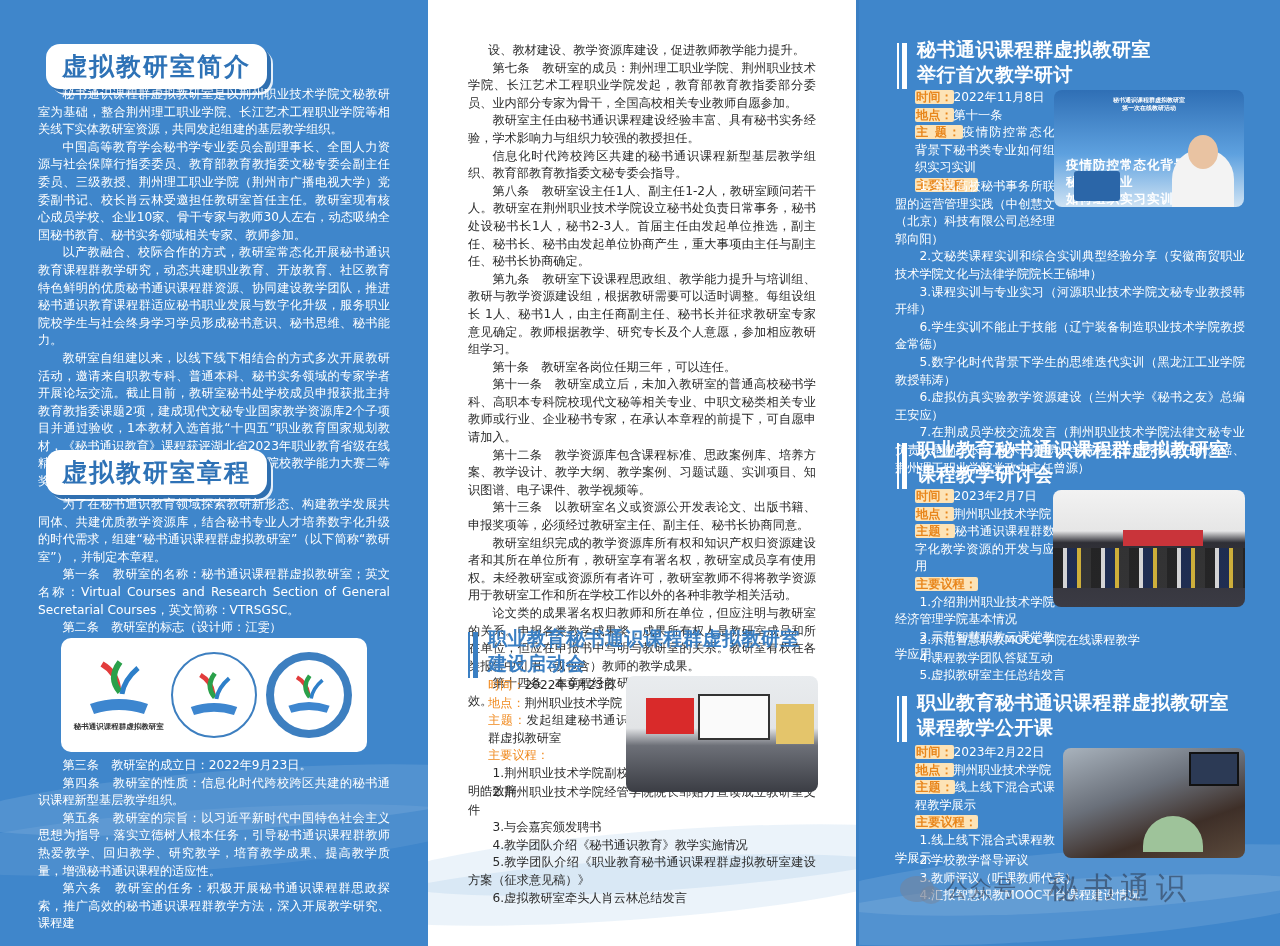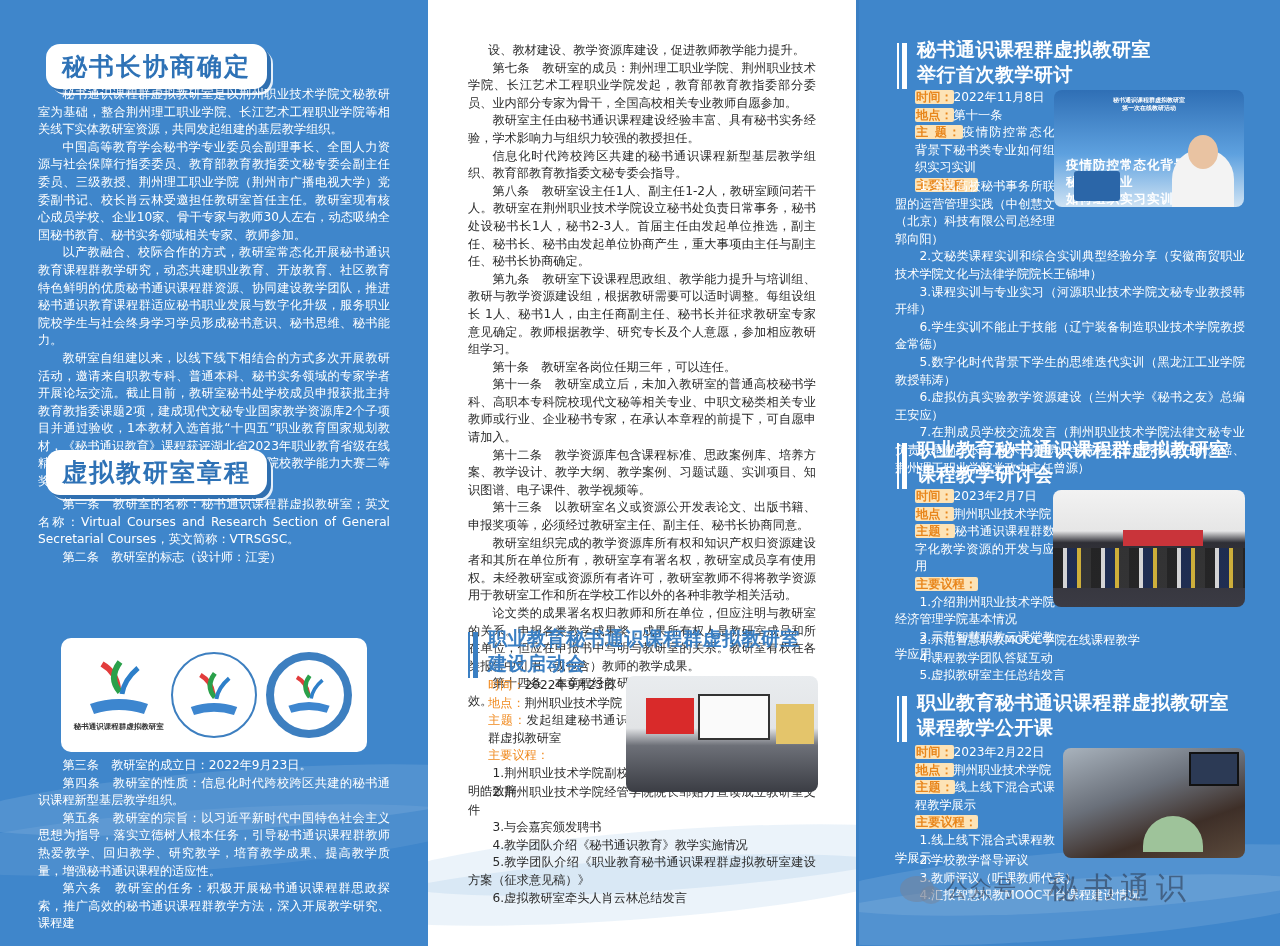--- a/index.html
+++ b/index.html
@@ -119,32 +119,33 @@
       background: rgba(120,130,150,0.45);
     }
   </style>
 </head>
 <body>
 
 <div class="panel panel-left">
   <div class="wave" style="top:770px;"></div>
   <div class="wave" style="top:810px;left:-80px;opacity:0.7;"></div>
 
-  <div class="title-box" style="left:46px;top:44px;">秘书长协商确定</div>
+  <div class="title-box" style="left:46px;top:44px;">虚拟教研室简介</div>
 
   <div class="para" style="left:38px;top:86px;width:352px;">
     <p>秘书通识课程群虚拟教研室是以荆州职业技术学院文秘教研室为基础，整合荆州理工职业学院、长江艺术工程职业学院等相关线下实体教研室资源，共同发起组建的基层教学组织。</p>
     <p>中国高等教育学会秘书学专业委员会副理事长、全国人力资源与社会保障行指委委员、教育部教育教指委文秘专委会副主任委员、三级教授、荆州理工职业学院（荆州市广播电视大学）党委副书记、校长肖云林受邀担任教研室首任主任。教研室现有核心成员学校、企业10家、骨干专家与教师30人左右，动态吸纳全国秘书教育、秘书实务领域相关专家、教师参加。</p>
     <p>以产教融合、校际合作的方式，教研室常态化开展秘书通识教育课程群教学研究，动态共建职业教育、开放教育、社区教育特色鲜明的优质秘书通识课程群资源、协同建设教学团队，推进秘书通识教育课程群适应秘书职业发展与数字化升级，服务职业院校学生与社会终身学习学员形成秘书意识、秘书思维、秘书能力。</p>
     <p>教研室自组建以来，以线下线下相结合的方式多次开展教研活动，邀请来自职教专科、普通本科、秘书实务领域的专家学者开展论坛交流。截止目前，教研室秘书处学校成员申报获批主持教育教指委课题2项，建成现代文秘专业国家教学资源库2个子项目并通过验收，1本教材入选首批“十四五”职业教育国家规划教材，《秘书通识教育》课程获评湖北省2023年职业教育省级在线精品课程，教学团队获2023年湖北省职业院校教学能力大赛二等奖。</p>
   </div>
 
   <div class="title-box" style="left:46px;top:450px;">虚拟教研室章程</div>
 
   <div class="para" style="left:38px;top:496px;width:352px;">
+    <p>为了在秘书通识教育领域探索教研新形态、构建教学发展共同体、共建优质教学资源库，结合秘书专业人才培养数字化升级的时代需求，组建“秘书通识课程群虚拟教研室”（以下简称“教研室”），并制定本章程。</p>
     <p>第一条　教研室的名称：秘书通识课程群虚拟教研室；英文名称：Virtual Courses and Research Section  of  General Secretarial Courses，英文简称：VTRSGSC。</p>
     <p>第二条　教研室的标志（设计师：江雯）</p>
   </div>
 
   <div class="logo-card">
     <div class="logo">
       <svg width="70" height="62" viewBox="0 0 70 62">
         <path d="M18 6 Q32 14 34 30" stroke="#e23c3c" stroke-width="6" fill="none"></path>
         <path d="M36 4 Q24 20 36 34" stroke="#2aa04a" stroke-width="6" fill="none"></path>
         <path d="M54 10 Q40 22 38 36" stroke="#2d7fc9" stroke-width="5" fill="none"></path>

